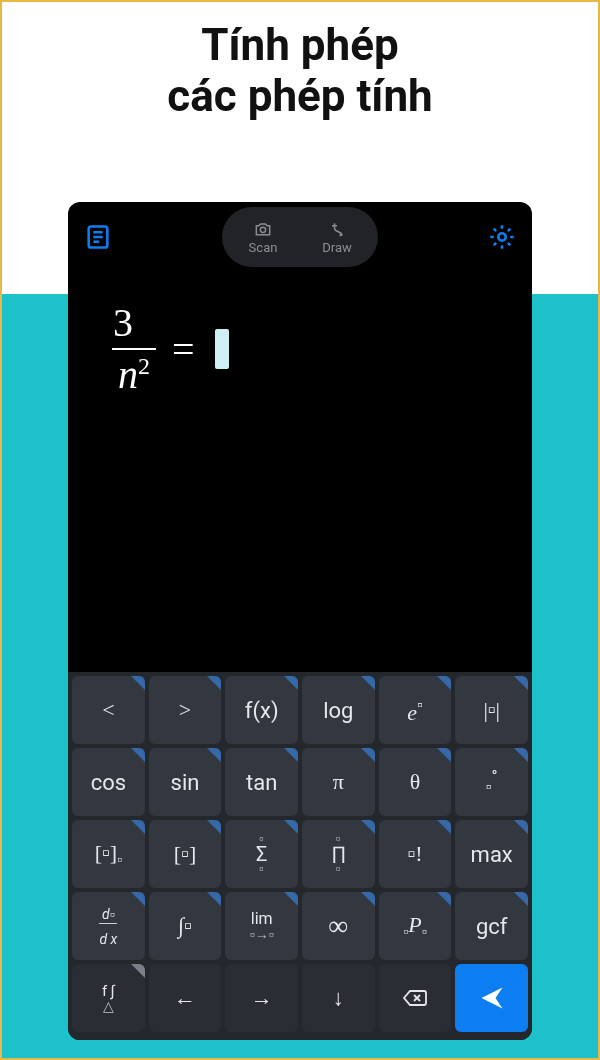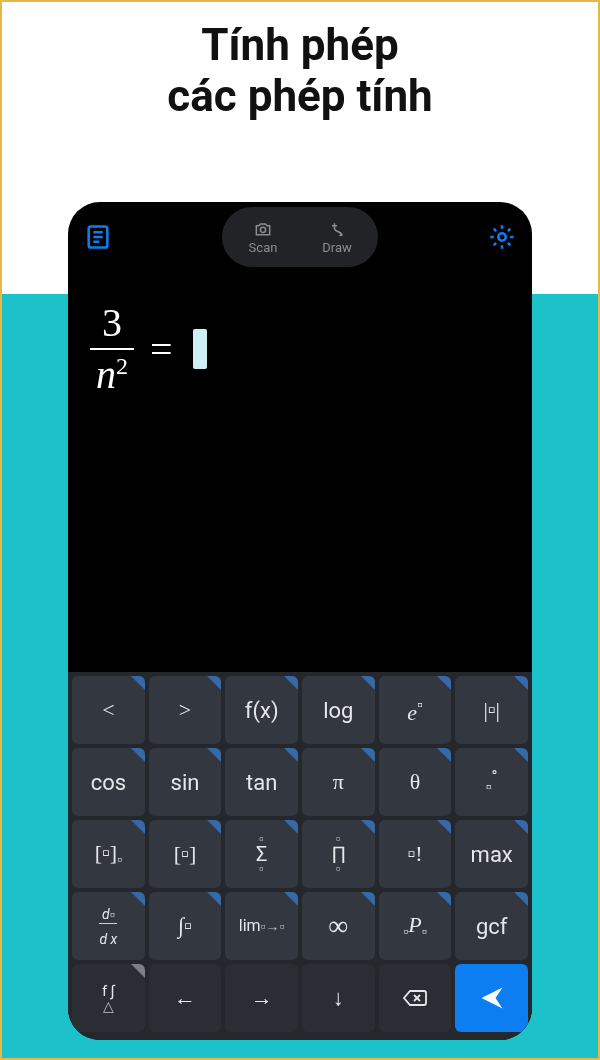--- a/index.html
+++ b/index.html
@@ -30,21 +30,21 @@
     z-index: 2;
   }
   .phone {
     position: absolute;
     left: 50%;
     transform: translateX(-50%);
     top: 200px;
     width: 464px;
     height: 838px;
     background: #000;
-    border-radius: 32px;
+    border-radius: 12px;
     z-index: 3;
     overflow: hidden;
     display: flex;
     flex-direction: column;
   }
   
   .topbar {
     height: 70px;
     display: flex;
     align-items: center;
@@ -88,21 +88,21 @@
     gap: 16px;
     font-size: 40px;
   }
   .frac {
     display: inline-flex;
     flex-direction: column;
     align-items: center;
     line-height: 1.05;
   }
   .frac .num { padding: 0 6px 4px 6px; min-width: 36px; text-align:center; }
-  .frac .den { border-top: 2.5px solid #fff; padding: 4px 6px 0 6px; min-width: 36px; text-align:center; }
+  .frac .den { border-top: 2.5px solid #fff; padding: 4px 6px 0 6px; min-width: 36px; text-align:center;margin-left:22px; }
   .eq .eqop { font-size: 40px; }
   .sup { font-size: 0.6em; vertical-align: 0.6em; font-style: normal; }
   .var { font-style: italic; }
   .cursor {
     width: 14px; height: 40px; background: #cfeff4; border-radius: 2px;
     align-self: center; margin-left: 4px;
   }
   
   .kbd {
     background: #24272c;
@@ -302,21 +302,21 @@
           <span class="t">d▫</span>
           <span class="b">d x</span>
         </span>
       </div>
       <div class="key">
           <span class="mini"></span>
           <span class="label sym">∫▫</span>
         </div>
       <div class="key">
           <span class="mini"></span>
-        <span class="label" style="display:flex;flex-direction:row;align-items:center;line-height:1;font-size:16px">
+        <span class="label" style="display:flex;flex-direction:column;align-items:center;line-height:1;font-size:16px">
           <span>lim</span>
           <span class="kxs muted">▫→▫</span>
         </span>
       </div>
       <div class="key">
           <span class="mini"></span>
           <span class="label sym" style="font-size:28px">∞</span>
         </div>
       <div class="key">
           <span class="mini"></span>

